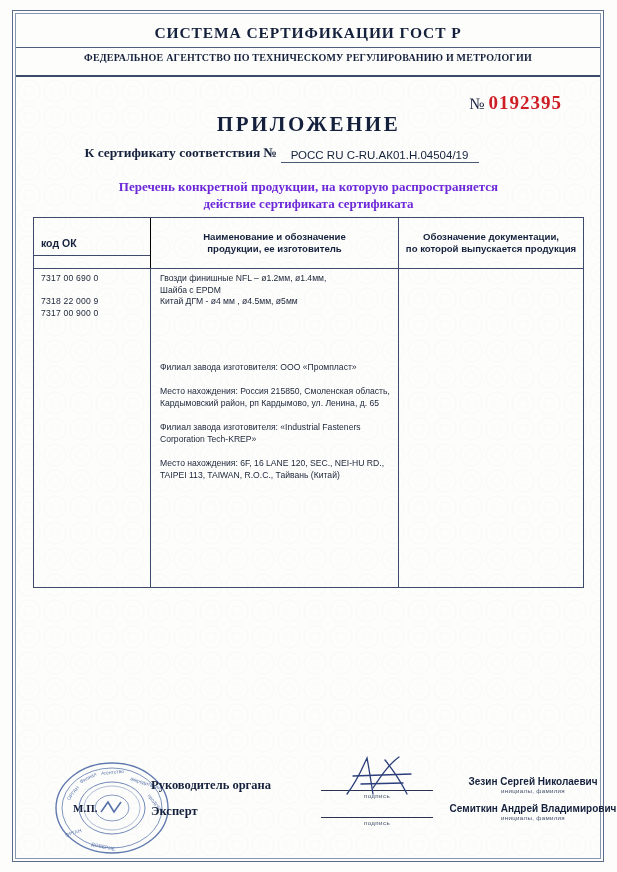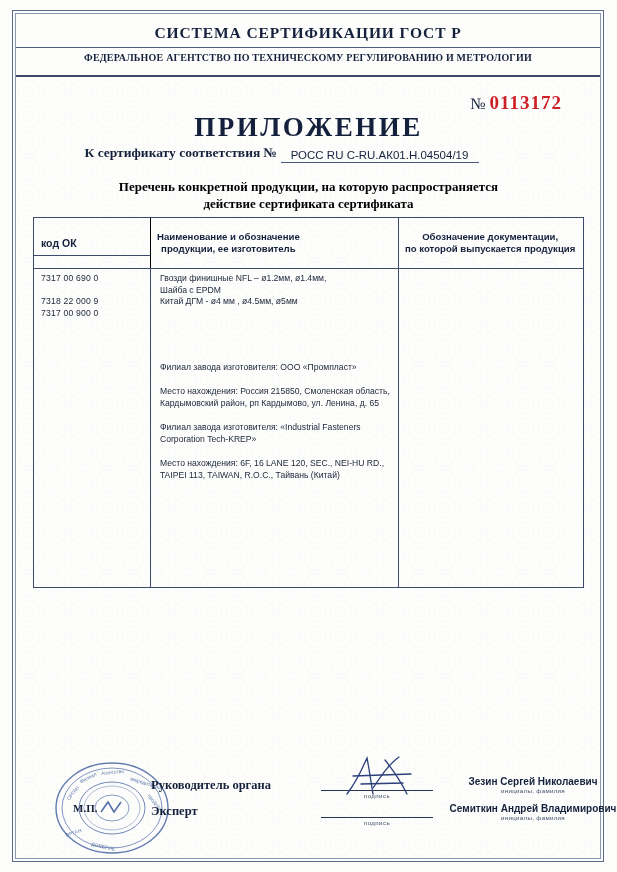--- a/index.html
+++ b/index.html
@@ -92,21 +92,21 @@
     font-weight: bold;
     letter-spacing: 1px;
   }
 
   .title {
     position: absolute;
     left: 0;
     top: 112px;
     width: 617px;
     text-align: center;
-    font-size: 27px;
+    font-size: 21px;
     font-weight: bold;
     letter-spacing: 2.5px;
     color: #15213c;
   }
 
   .cert-line {
     position: absolute;
     left: 0;
     top: 145px;
     width: 563px;
@@ -129,21 +129,21 @@
   }
 
   .subtitle {
     position: absolute;
     left: 0;
     top: 178px;
     width: 617px;
     text-align: center;
     font-size: 13px;
     font-weight: bold;
-    color: #000000;
+    color: #6d28d9;
     line-height: 17px;
   }
 
   
   .table {
     position: absolute;
     left: 33px;
     top: 217px;
     width: 551px;
     border: 1px solid #3d4a6b;
@@ -154,21 +154,21 @@
     height: 50px;
   }
   .th {
     box-sizing: border-box;
     font-size: 9.6px;
     font-weight: bold;
     font-family: "Liberation Sans", sans-serif;
     color: #15213c;
     display: flex;
     align-items: center;
-    justify-content: flex-start;
+    justify-content: center;
     text-align: center;
     line-height: 12px;
     padding: 2px 6px;
   }
   .th.col1 {
     width: 117px;
     justify-content: flex-start;
     border-right: 1px solid #000000;
     flex-direction: row;
     align-items: center;
@@ -353,21 +353,21 @@
 
   <div class="header">
     <div class="header-line1">СИСТЕМА СЕРТИФИКАЦИИ ГОСТ Р</div>
     <div class="header-rule"></div>
     <div class="header-line2">ФЕДЕРАЛЬНОЕ АГЕНТСТВО ПО ТЕХНИЧЕСКОМУ РЕГУЛИРОВАНИЮ И МЕТРОЛОГИИ</div>
   </div>
   <div class="header-bottom-rule"></div>
 
   <div class="doc-number">
     <span>№</span>
-    <span class="num-val">0113172</span>
+    <span class="num-val">0192395</span>
   </div>
 
   <div class="title">ПРИЛОЖЕНИЕ</div>
 
   <div class="cert-line">
     <span>К сертификату соответствия №</span>
     <span class="cert-value">РОСС RU С-RU.АК01.Н.04504/19</span>
   </div>
 
   <div class="subtitle">

